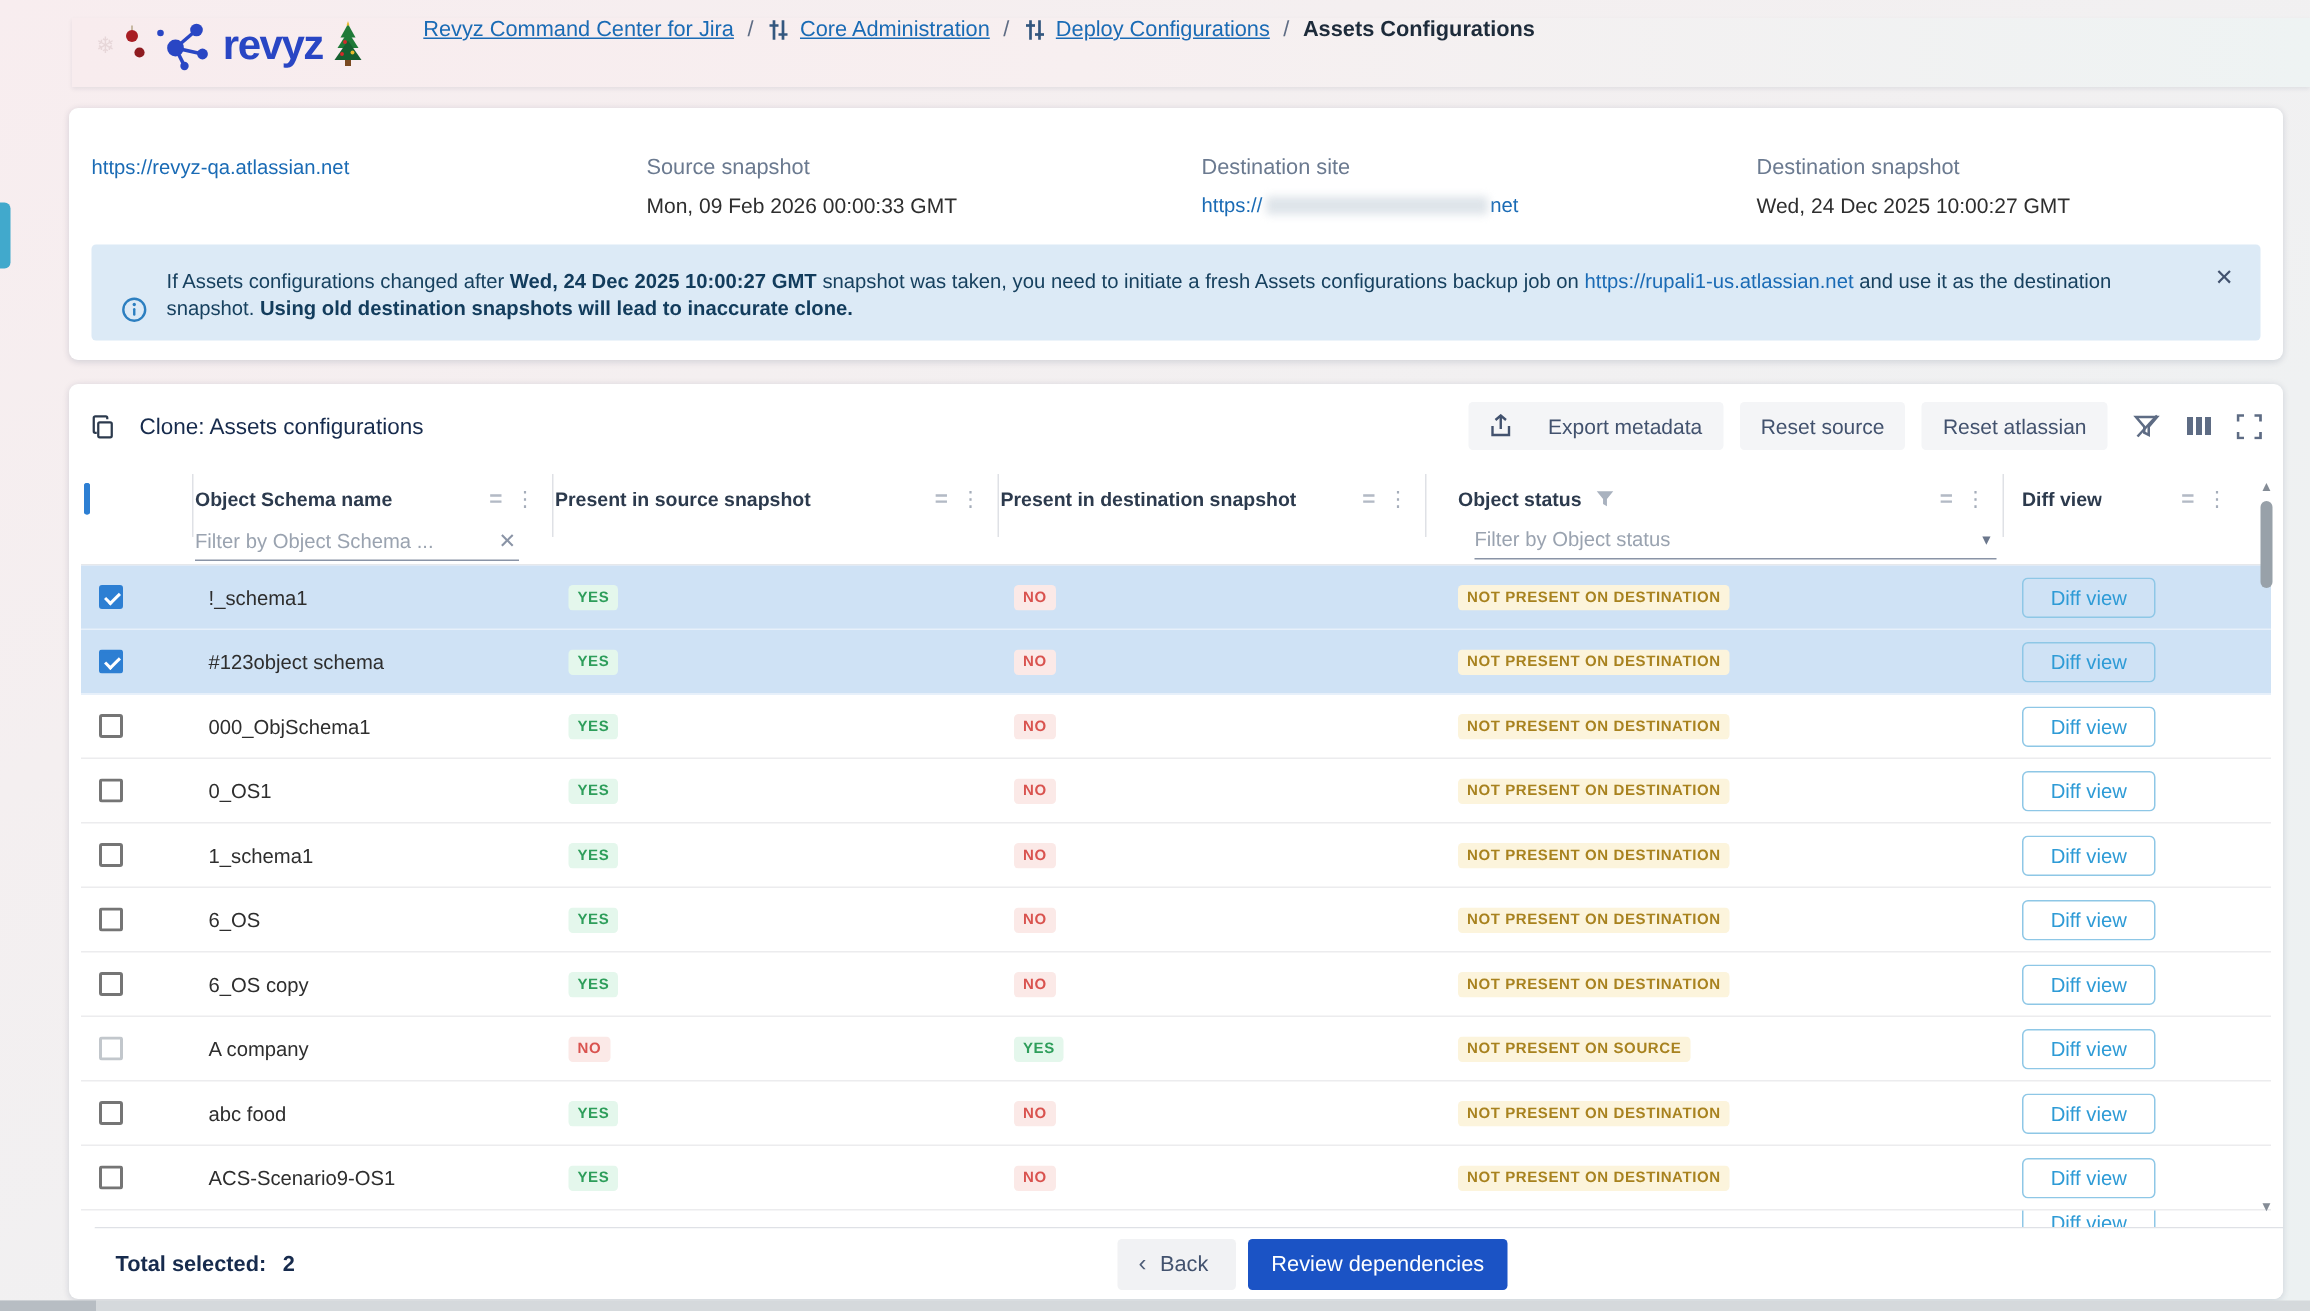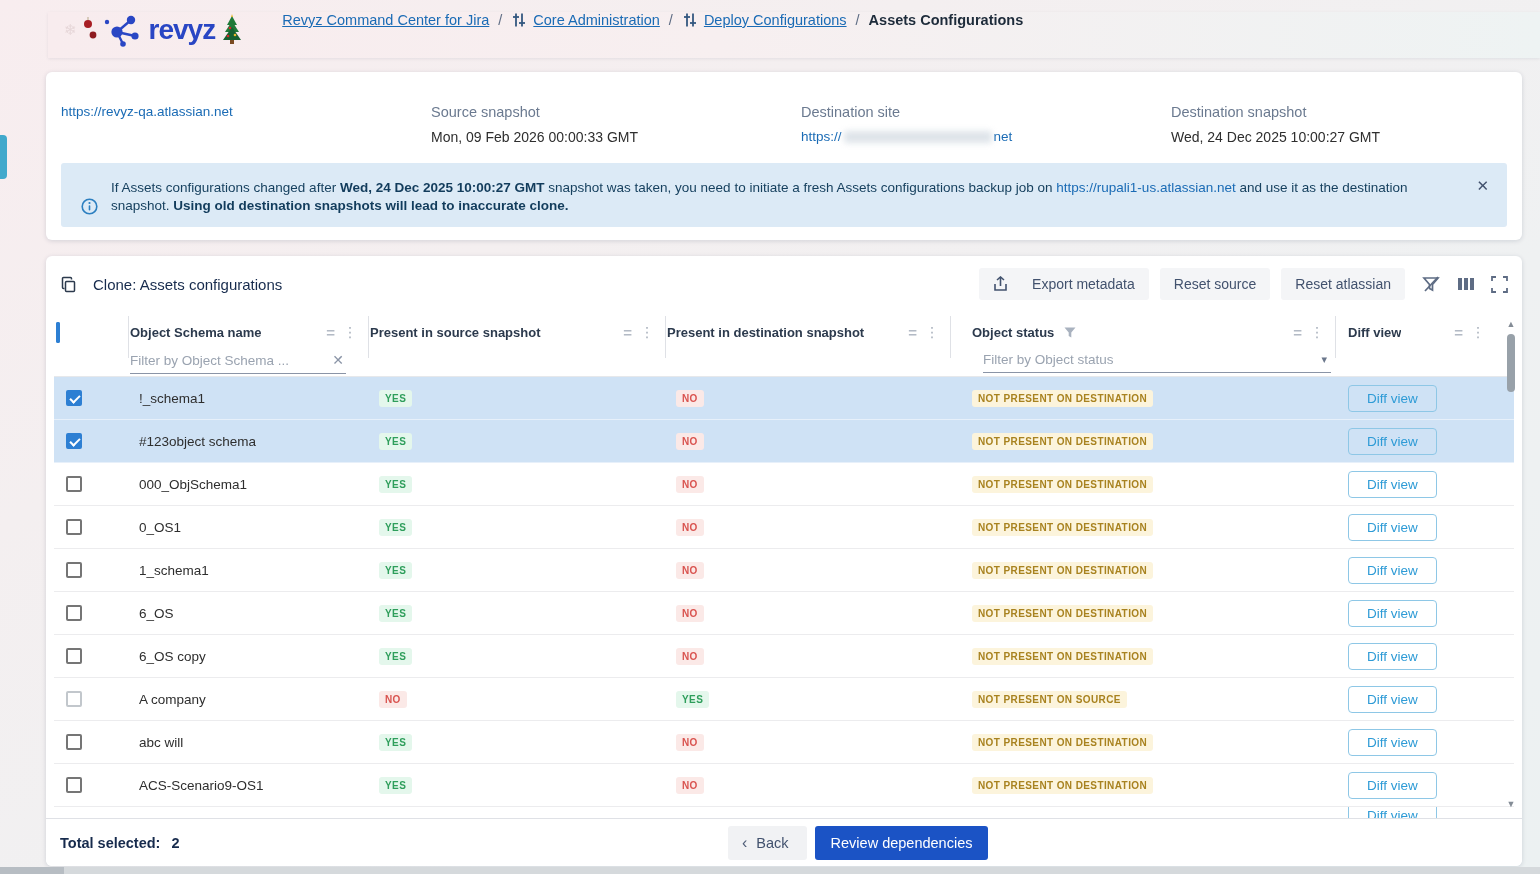--- a/index.html
+++ b/index.html
@@ -105,21 +105,21 @@
   .b-yes { color:#2e9e5b; background:#e4f7ec; }
   .b-no  { color:#d9534f; background:#fbe9e7; }
   .badge-status { color:#a8821f; background:#fcf4dc; }
 
   .diff-btn { background:transparent; border:1.5px solid #8ec7e6; color:#2e9bd6; font-family:inherit; font-size:13.5px; border-radius:4px; width:89px; height:27px; cursor:pointer; }
 
   .partial-row { height:12px; overflow:hidden; }
   .partial-row .diff-btn { margin-top:5px; }
 
   
-  .tfoot { position:absolute; left:0; right:0; bottom:0; height:48px; border-top:1px solid #dfe1e6; background:#fff; border-radius:0 0 6px 6px; display:flex; align-items:center; padding:0 14px; }
+  .tfoot { position:absolute; left:17px; right:0; bottom:0; height:48px; border-top:1px solid #dfe1e6; background:#fff; border-radius:0 0 6px 6px; display:flex; align-items:center; padding:0 14px; }
   .total-label { font-size:14.5px; font-weight:bold; color:#172b4d; }
   .total-value { font-size:14.5px; font-weight:bold; color:#172b4d; margin-left:11px; }
   .foot-actions { position:absolute; left:682px; top:50%; transform:translateY(-50%); display:flex; gap:8px; }
   .btn-back { background:#f1f2f4; border:none; color:#42526e; font-family:inherit; font-size:14.5px; padding:9px 18px 9px 14px; border-radius:3px; cursor:pointer; display:flex; align-items:center; gap:9px; }
   .btn-back .chev { font-size:16px; line-height:10px; color:#505f79; }
   .btn-primary { background:#1b53c5; border:none; color:#fff; font-family:inherit; font-size:14.5px; padding:9px 16px; border-radius:3px; cursor:pointer; }
 
   
   .vscroll { position:absolute; right:5px; top:62px; width:12px; height:492px; }
   .vs-arrow { display:block; width:12px; text-align:center; font-size:9px; color:#848c96; line-height:12px; cursor:pointer; }
@@ -522,21 +522,21 @@
           </div>
     <div class="cell c6">
             <button class="diff-btn">Diff view</button>
           </div>
   </div>
         <div class="trow grid-row">
     <div class="cell c1">
             <span class="checkbox"></span>
           </div>
     <div class="cell c2">
-            <span class="row-name">abc will</span>
+            <span class="row-name">abc food</span>
           </div>
     <div class="cell c3">
             <span class="badge b-yes">YES</span>
           </div>
     <div class="cell c4">
             <span class="badge b-no">NO</span>
           </div>
     <div class="cell c5">
             <span class="badge badge-status">NOT PRESENT ON DESTINATION</span>
           </div>

